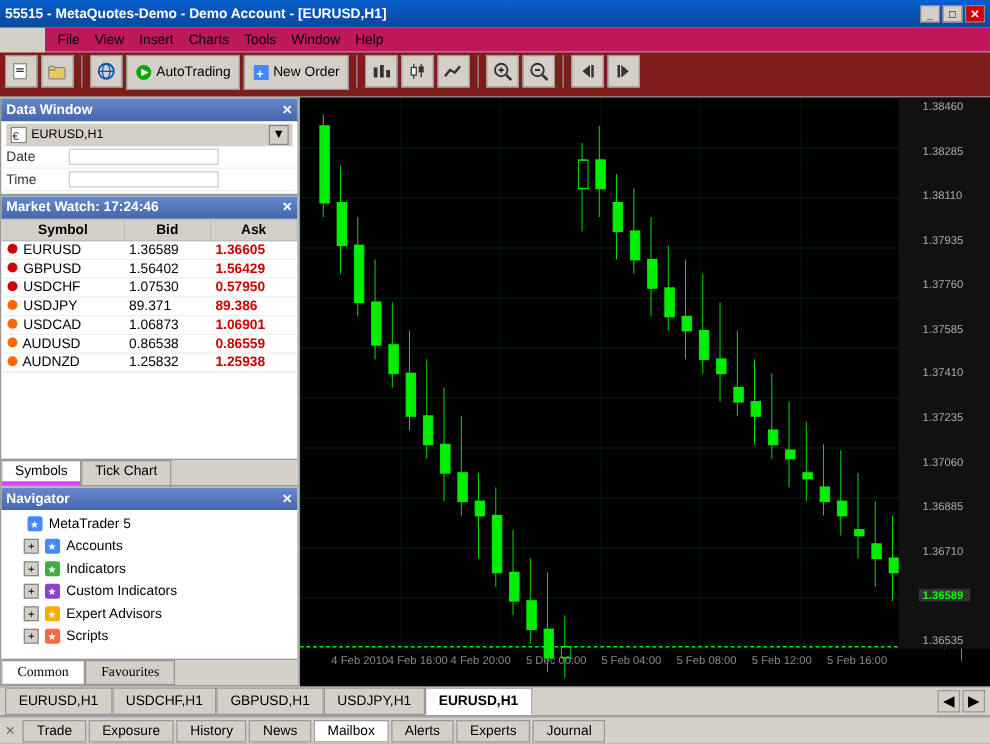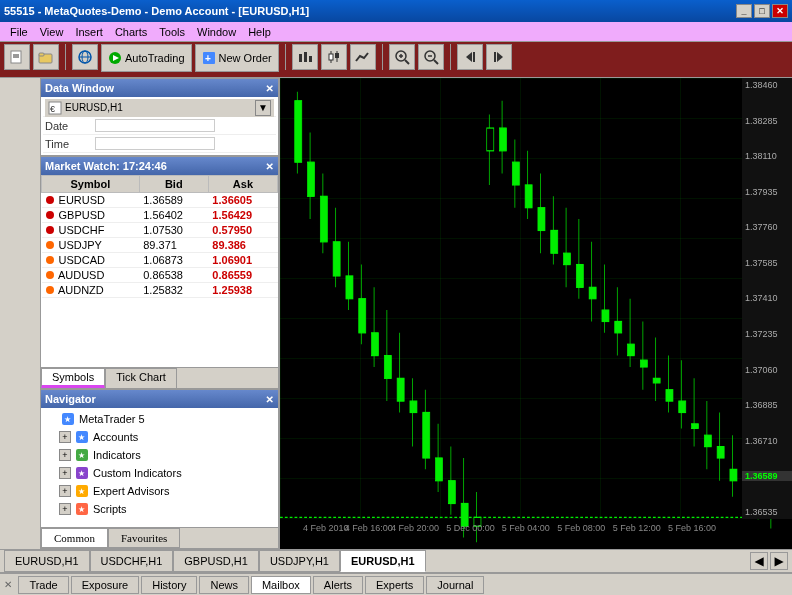--- a/index.html
+++ b/index.html
@@ -19,26 +19,27 @@
     }
     .title-bar-buttons { display: flex; gap: 2px; }
     .title-btn {
       width: 16px; height: 14px; background: #d4d0c8; border: 1px solid #888;
       display: flex; align-items: center; justify-content: center; font-size: 9px; cursor: pointer;
       color: #000;
     }
 
     
     .menu-bar {
-      background: #f0abfc;
+      background: #be185d;
       height: 20px;
       display: flex;
       align-items: center;
       padding: 0 4px;
       border-bottom: 1px solid #999;
+      margin-left: 36px;
     }
     .menu-item {
       padding: 2px 6px;
       cursor: pointer;
       font-size: 11px;
     }
 
     
     .toolbar {
       background: #7f1d1d;
@@ -66,21 +67,20 @@
       background: #d4d0c8;
       border: 1px solid #999;
       display: flex; align-items: center; justify-content: center;
       cursor: pointer; font-size: 12px;
     }
 
     
     .main-layout {
       display: flex;
       height: calc(595px - 22px - 20px - 36px - 24px - 22px);
-      margin-left: 40px;
     }
 
     
     .left-panel {
       width: 240px;
       display: flex;
       flex-direction: column;
       background: #d4d0c8;
       border-right: 1px solid #999;
     }
@@ -286,27 +286,27 @@
       background-image:
         repeating-linear-gradient(to right, rgba(0,128,0,0.15) 0px, rgba(0,128,0,0.15) 1px, transparent 1px, transparent 80px),
         repeating-linear-gradient(to bottom, rgba(0,128,0,0.15) 0px, rgba(0,128,0,0.15) 1px, transparent 1px, transparent 40px);
     }
 
     
     .price-axis {
       position: absolute;
       right: 0;
       top: 0;
-      width: 50px;
+      width: 73px;
       bottom: 30px;
       background: #111;
       display: flex;
       flex-direction: column;
       justify-content: space-between;
-      padding: 2px 0;
+      padding: 2px 16px;
     }
     .price-label {
       color: #aaa;
       font-size: 9px;
       text-align: left;
       padding-left: 3px;
     }
     .price-label.current {
       background: #333;
       color: #00ff00;

